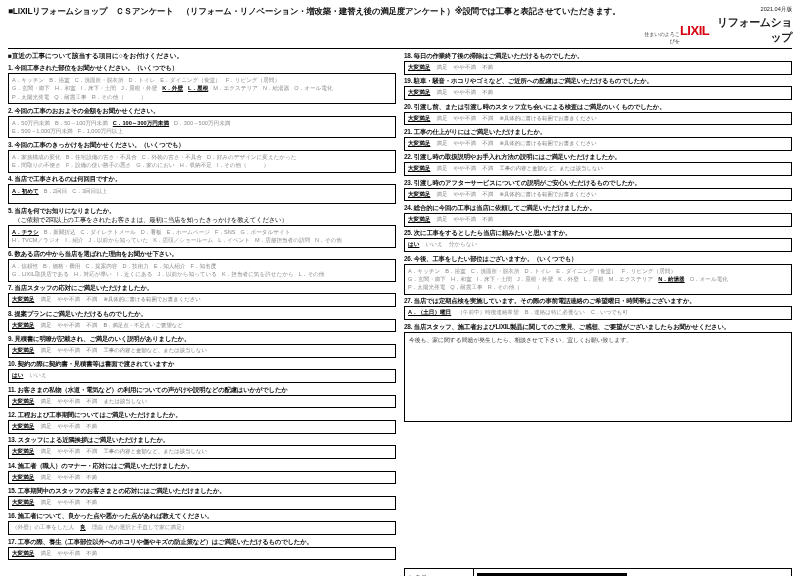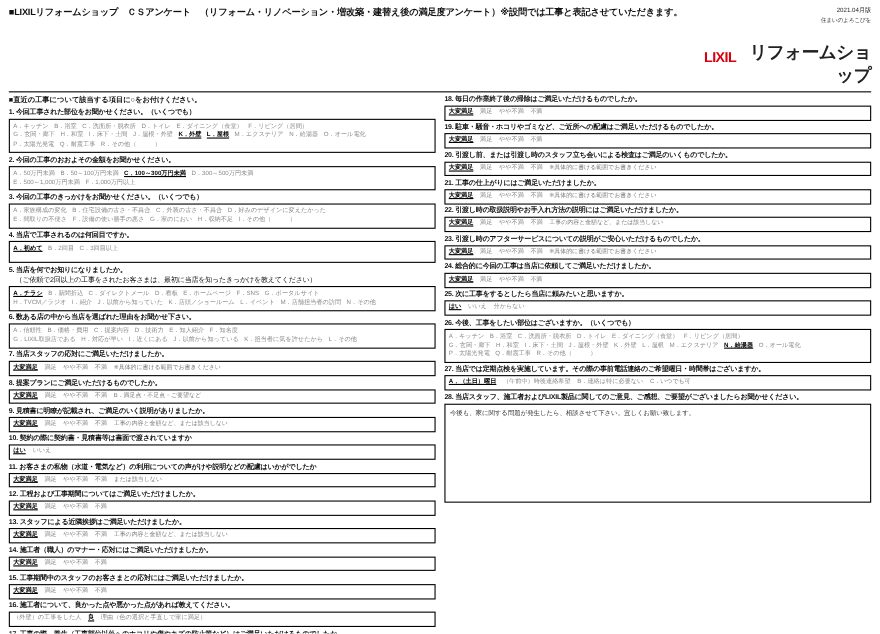--- a/index.html
+++ b/index.html
@@ -11,25 +11,25 @@
     -webkit-font-smoothing:none;
   }
   .page{position:relative;width:800px;height:576px;box-sizing:border-box;padding:6px 8px 4px 8px;}
 
   
   .hdr{display:flex;align-items:flex-start;gap:6px;}
   .hdr-left{flex:1;}
   .hdr-title{font-size:8.4px;font-weight:bold;letter-spacing:-0.2px;line-height:1.25;}
   .hdr-right{width:152px;text-align:right;}
   .hdr-date{font-size:5.6px;color:#222;margin-bottom:1px;}
-  .logo-box{border:0;display:flex;flex-direction:column;align-items:flex-end;}
+  .logo-box{border:0;display:flex;flex-direction:row;align-items:flex-end;}
   .logo-sub{font-size:5.2px;color:#333;letter-spacing:-0.2px;}
   .logo-main{display:flex;align-items:center;gap:3px;}
   .logo-lixil{font-size:13px;font-weight:bold;color:#d7000f;letter-spacing:-0.5px;}
-  .logo-reform{font-size:16px;font-weight:bold;color:#222;letter-spacing:-0.5px;margin-top:16px;}
+  .logo-reform{font-size:11px;font-weight:bold;color:#222;letter-spacing:-0.5px;}
 
   .hr{border:0;border-top:1.1px solid #000;margin:3px 0 3px 0;}
 
   .cols{display:flex;gap:8px;align-items:flex-start;}
   .col{width:388px;}
 
   .lead{font-size:6.6px;font-weight:bold;margin:0 0 3px 0;}
 
   .q{margin-bottom:2.5px;}
   .qt{font-size:6.4px;font-weight:bold;line-height:1.25;margin-bottom:1px;letter-spacing:-0.2px;}

